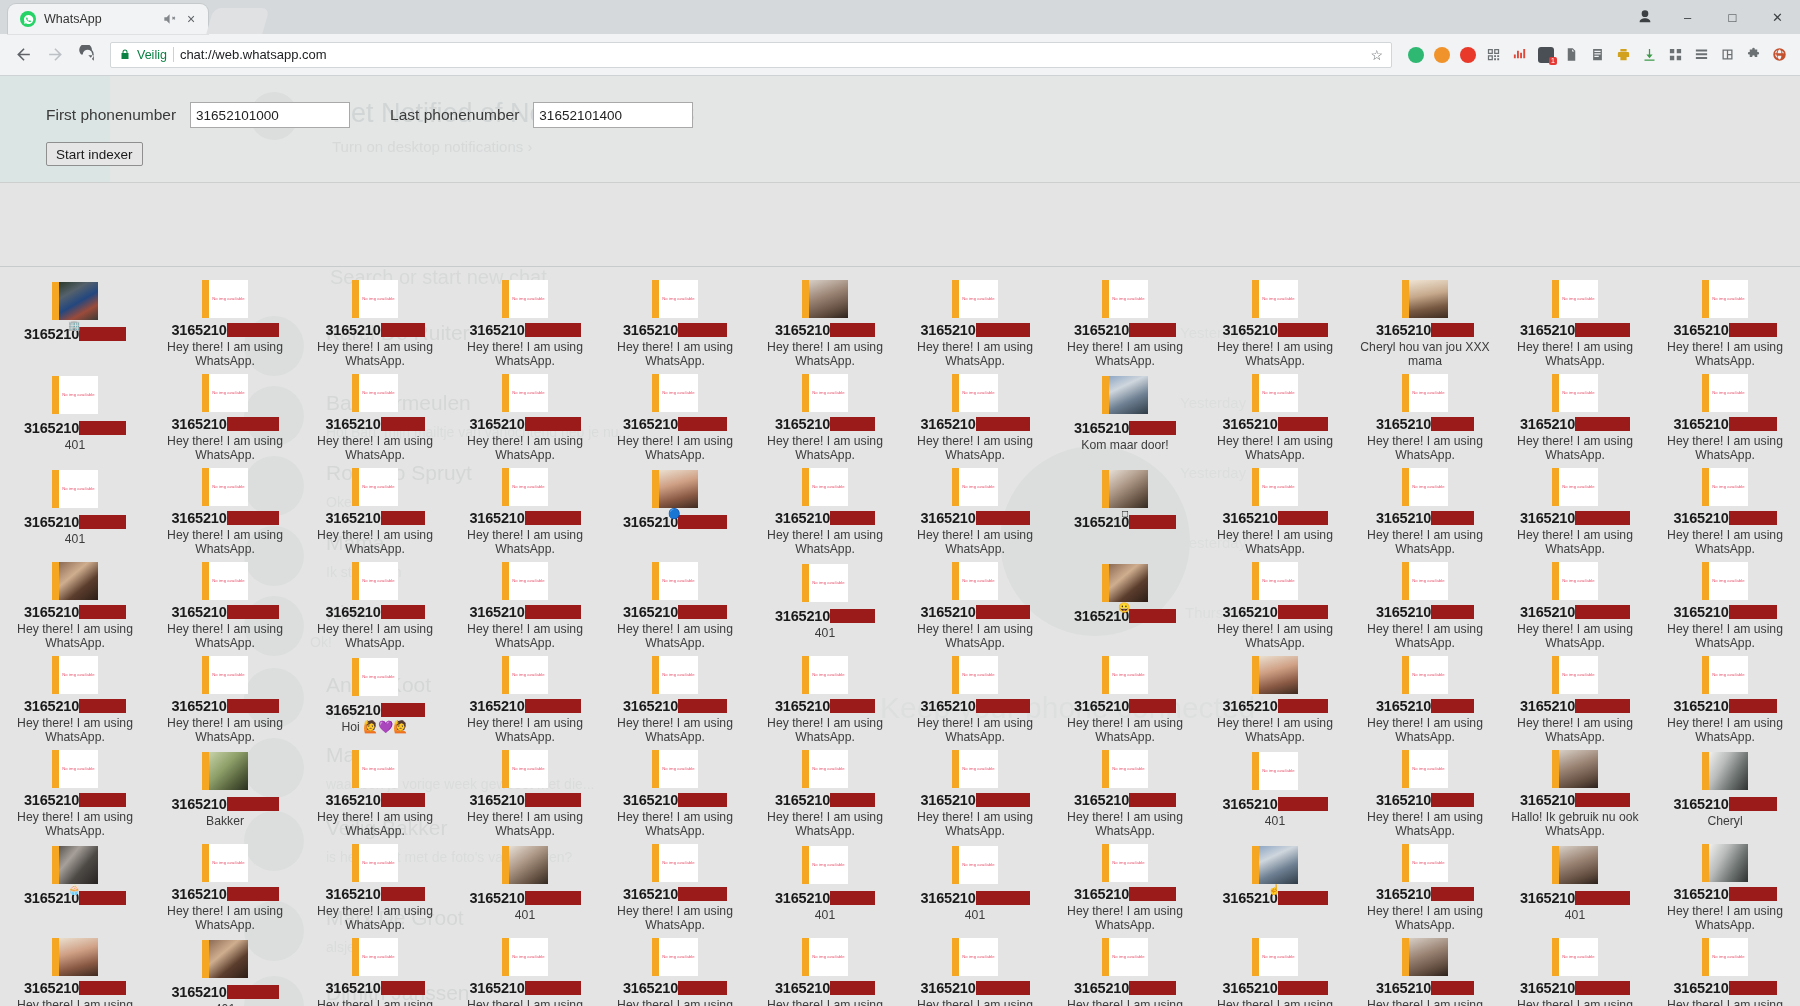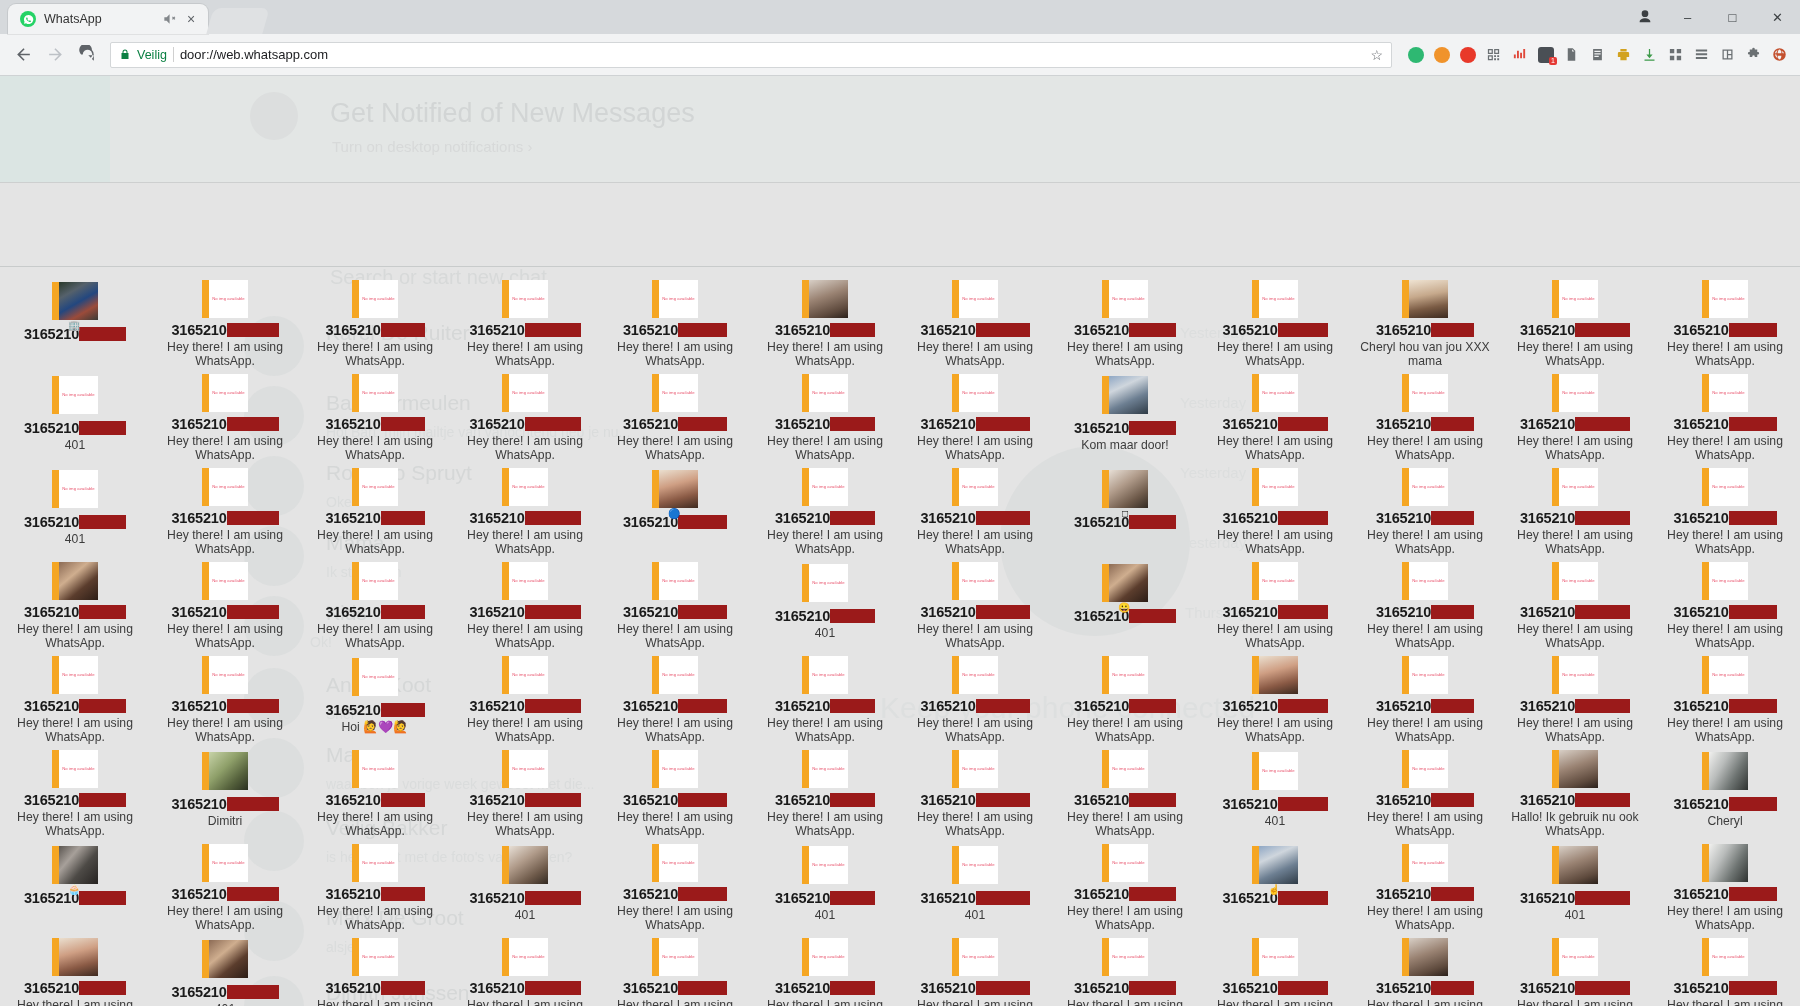--- a/index.html
+++ b/index.html
@@ -353,21 +353,21 @@
     </div>
 
     <div class="omnibox">
       <span class="lock">
         <svg viewBox="0 0 24 24" style="width:12px;height:13px;fill:#0b8043">
             <path d="M17 9V7a5 5 0 00-10 0v2H5v12h14V9h-2zm-8-2a3 3 0 016 0v2H9V7z"></path>
           </svg>
       </span>
       <span class="secure-text">Veilig</span>
       <span class="divider"></span>
-      <span class="url">door://web.whatsapp.com</span>
+      <span class="url">chat://web.whatsapp.com</span>
       <span class="star">☆</span>
     </div>
 
     <div class="ext-icons">
       <div class="ext">
           <span class="sq round" style="background:#2eb872"></span>
         </div>
       <div class="ext">
           <span class="sq round" style="background:#f0932b"></span>
         </div>
@@ -487,20 +487,29 @@
       <div class="ghost-text ghost-name" style="left:326px;top:830px;">Marx De Groot</div>
       <div class="ghost-text ghost-msg" style="left:326px;top:863px;">alsjeblieft</div>
 
       <div class="ghost-circle" style="left:244px;top:900px;width:60px;height:60px;"></div>
       <div class="ghost-text ghost-name" style="left:326px;top:905px;">Dimitri Janssen</div>
 
       <div class="ghost-circle" style="left:1000px;top:370px;width:190px;height:190px;"></div>
       <div class="ghost-big" style="left:880px;top:615px;">Keep your phone connected</div>
     </div>
 
+    <div class="form-row">
+      <div class="field-line">
+        <span class="field-label">First phonenumber</span>
+        <input class="text-input" type="text" value="31652101000" style="">
+        <span class="field-label second">Last phonenumber</span>
+        <input class="text-input" type="text" value="31652101400" style="">
+      </div>
+      <button class="btn">Start indexer</button>
+    </div>
 
     <div class="divider-rule"></div>
 
     <div class="grid" id="contacts-grid">
         <div class="cell">
           <div class="thumb-wrap">
             <div class="photo ph-a"></div>
             <div class="emoji-overlay">🏢</div>
           </div>
           <div class="num-line">
@@ -1217,21 +1226,21 @@
           <div class="status">Hey there! I am using WhatsApp.</div>
         </div>
         <div class="cell">
           <div class="thumb-wrap">
             <div class="photo ph-i"></div>
           </div>
           <div class="num-line">
             <span class="num">3165210</span>
             <span class="redaction" style="width: 52px;"></span>
           </div>
-          <div class="status">Dimitri</div>
+          <div class="status">Bakker</div>
         </div>
         <div class="cell">
           <div class="thumb-wrap">
             <div class="noimg">
               <span>No img available</span>
             </div>
           </div>
           <div class="num-line">
             <span class="num">3165210</span>
             <span class="redaction" style="width: 44px;"></span>

